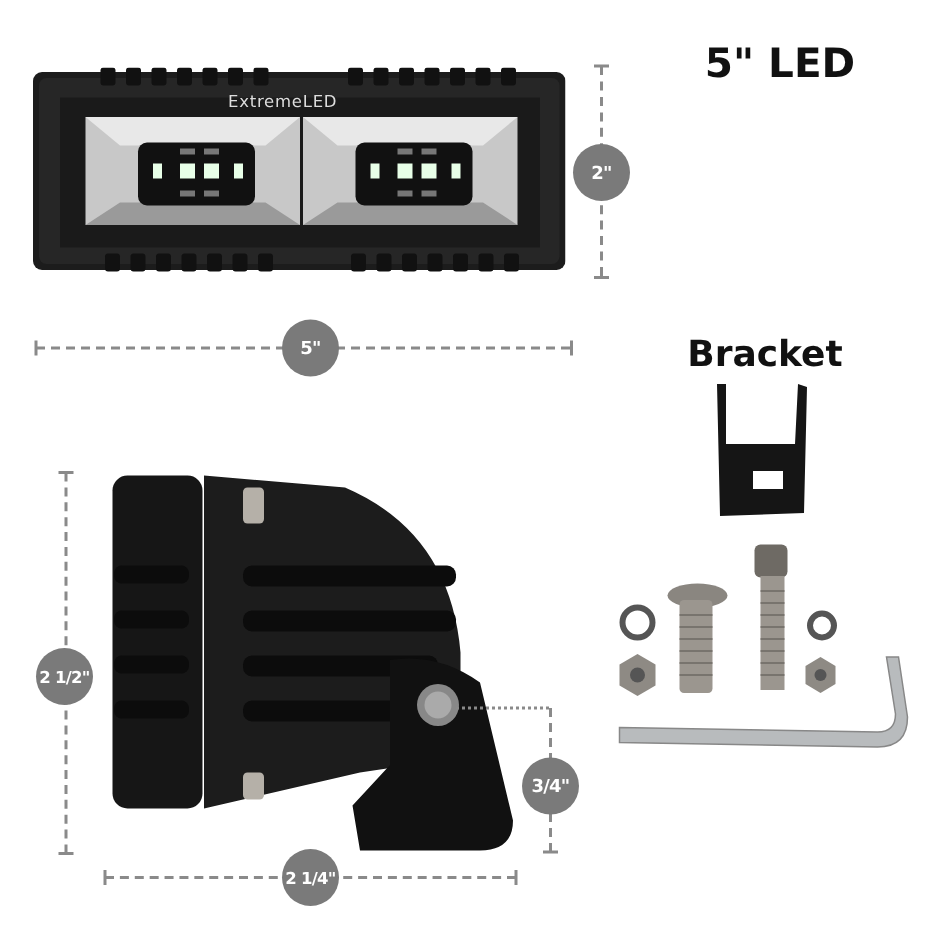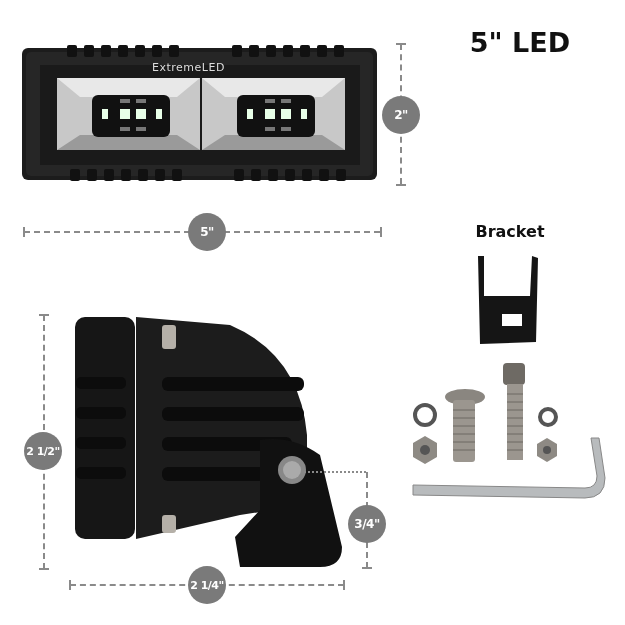--- a/index.html
+++ b/index.html
@@ -1,19 +1,19 @@
 <!DOCTYPE html>
 <html><head>
 <meta charset="utf-8">
 <style>
   html,body{margin:0;padding:0;background:#fff;}
   body{width:625px;height:625px;position:relative;overflow:hidden;font-family:"DejaVu Sans",sans-serif;}
   .abs{position:absolute;}
   .title{position:absolute;left:425px;top:22px;width:190px;text-align:center;font-weight:bold;font-size:27px;line-height:42px;color:#111;font-family:"DejaVu Sans",sans-serif;}
-  .bracket-label{position:absolute;left:455px;top:222px;width:110px;text-align:center;font-weight:bold;font-size:16px;color:#111;}
+  .bracket-label{position:absolute;left:455px;top:222px;width:110px;text-align:center;font-weight:bold;font-size:24px;color:#111;}
   .badge{position:absolute;width:38px;height:38px;border-radius:50%;background:#7a7a7a;color:#fff;font-weight:bold;font-size:12px;display:flex;align-items:center;justify-content:center;letter-spacing:-0.5px;}
   .dashh{position:absolute;height:0;border-top:2px dashed #8a8a8a;}
   .dashv{position:absolute;width:0;border-left:2px dashed #8a8a8a;}
   .dotth{position:absolute;height:0;border-top:2px dotted #8a8a8a;}
   .capv{position:absolute;width:2px;height:10px;background:#8a8a8a;}
   .caph{position:absolute;width:10px;height:2px;background:#8a8a8a;}
 </style>
 </head>
 <body>
 

